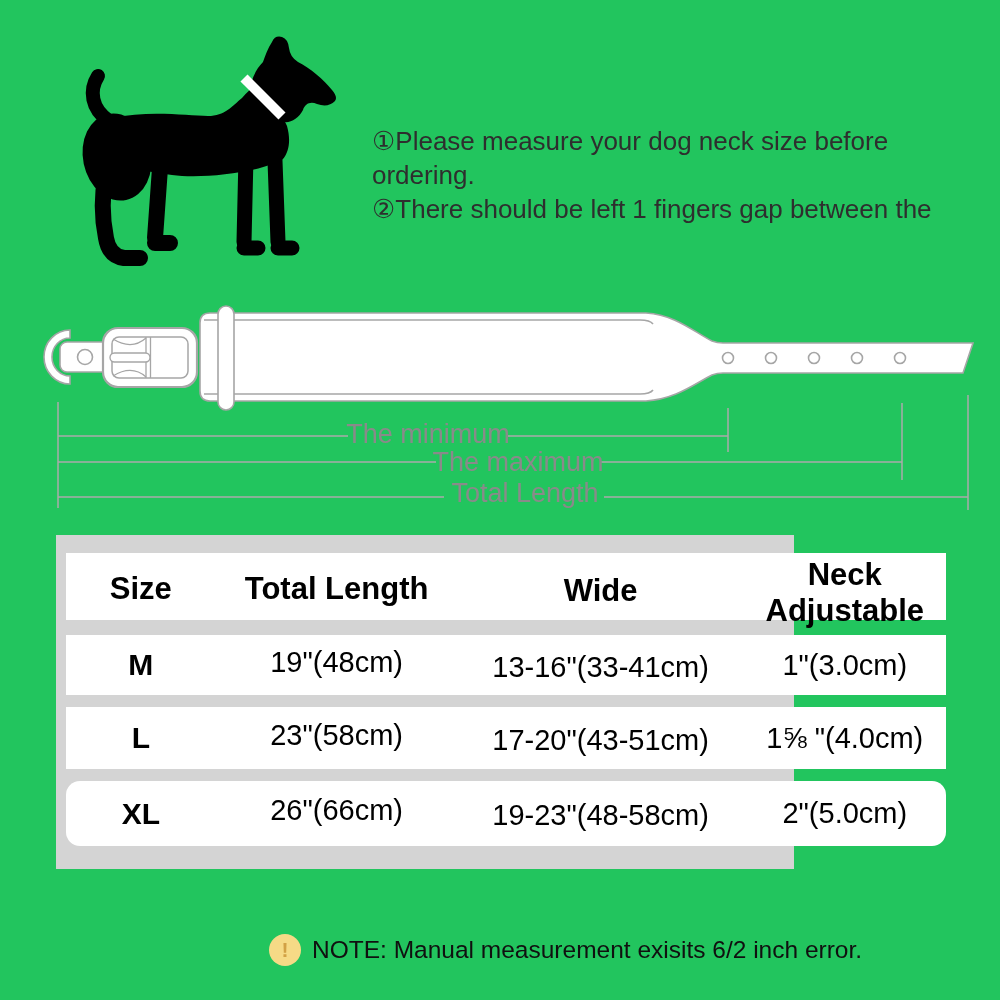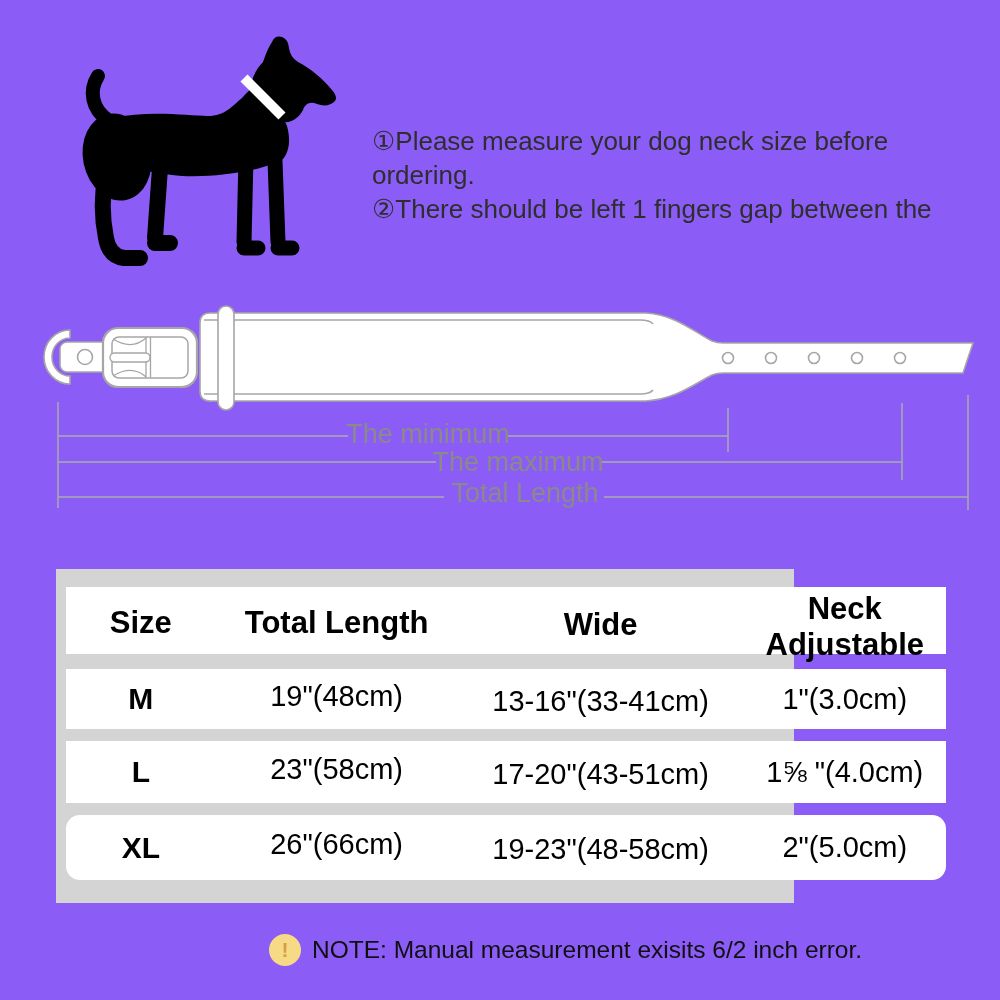--- a/index.html
+++ b/index.html
@@ -1,26 +1,26 @@
 <!DOCTYPE html>
 <html><head>
 <meta charset="utf-8">
 <style>
   html,body{margin:0;padding:0;background:#fff;}
-  .page{position:relative;width:1000px;height:1000px;background:#8b5cf6;overflow:hidden;
+  .page{position:relative;width:1000px;height:1000px;background:#22c55e;overflow:hidden;
         font-family:"Liberation Sans","DejaVu Sans",sans-serif;}
   svg{position:absolute;display:block;}
   .dog{left:60px;top:30px;}
   .collar{left:0;top:290px;}
   .instructions{position:absolute;left:372px;top:124px;width:580px;
     font-size:26px;line-height:34px;color:#2e2e2e;}
   .instructions .indent{padding-left:26px;}
   .mlabel{font-family:"Liberation Sans","DejaVu Sans",sans-serif;font-size:27px;fill:#8a8a8a;}
   
-  .size-table{position:absolute;left:56px;top:569px;width:738px;height:334px;background:#d4d4d4;}
+  .size-table{position:absolute;left:56px;top:535px;width:738px;height:334px;background:#d4d4d4;}
   .band{position:absolute;left:10px;width:880px;background:#fff;display:grid;
         grid-template-columns:17% 27.5% 32.5% 23%;align-items:center;}
   .band .c{text-align:center;color:#000;}
   .hdr{top:18px;height:67px;font-weight:bold;font-size:31px;}
   .rowM{top:100px;height:60px;}
   .rowL{top:172px;height:62px;}
   .rowXL{top:246px;height:65px;border-radius:14px;}
   .cell{font-size:29px;}
   .sizecell{font-weight:bold;font-size:30px;}
   .nudge-up{position:relative;top:-3px;}

